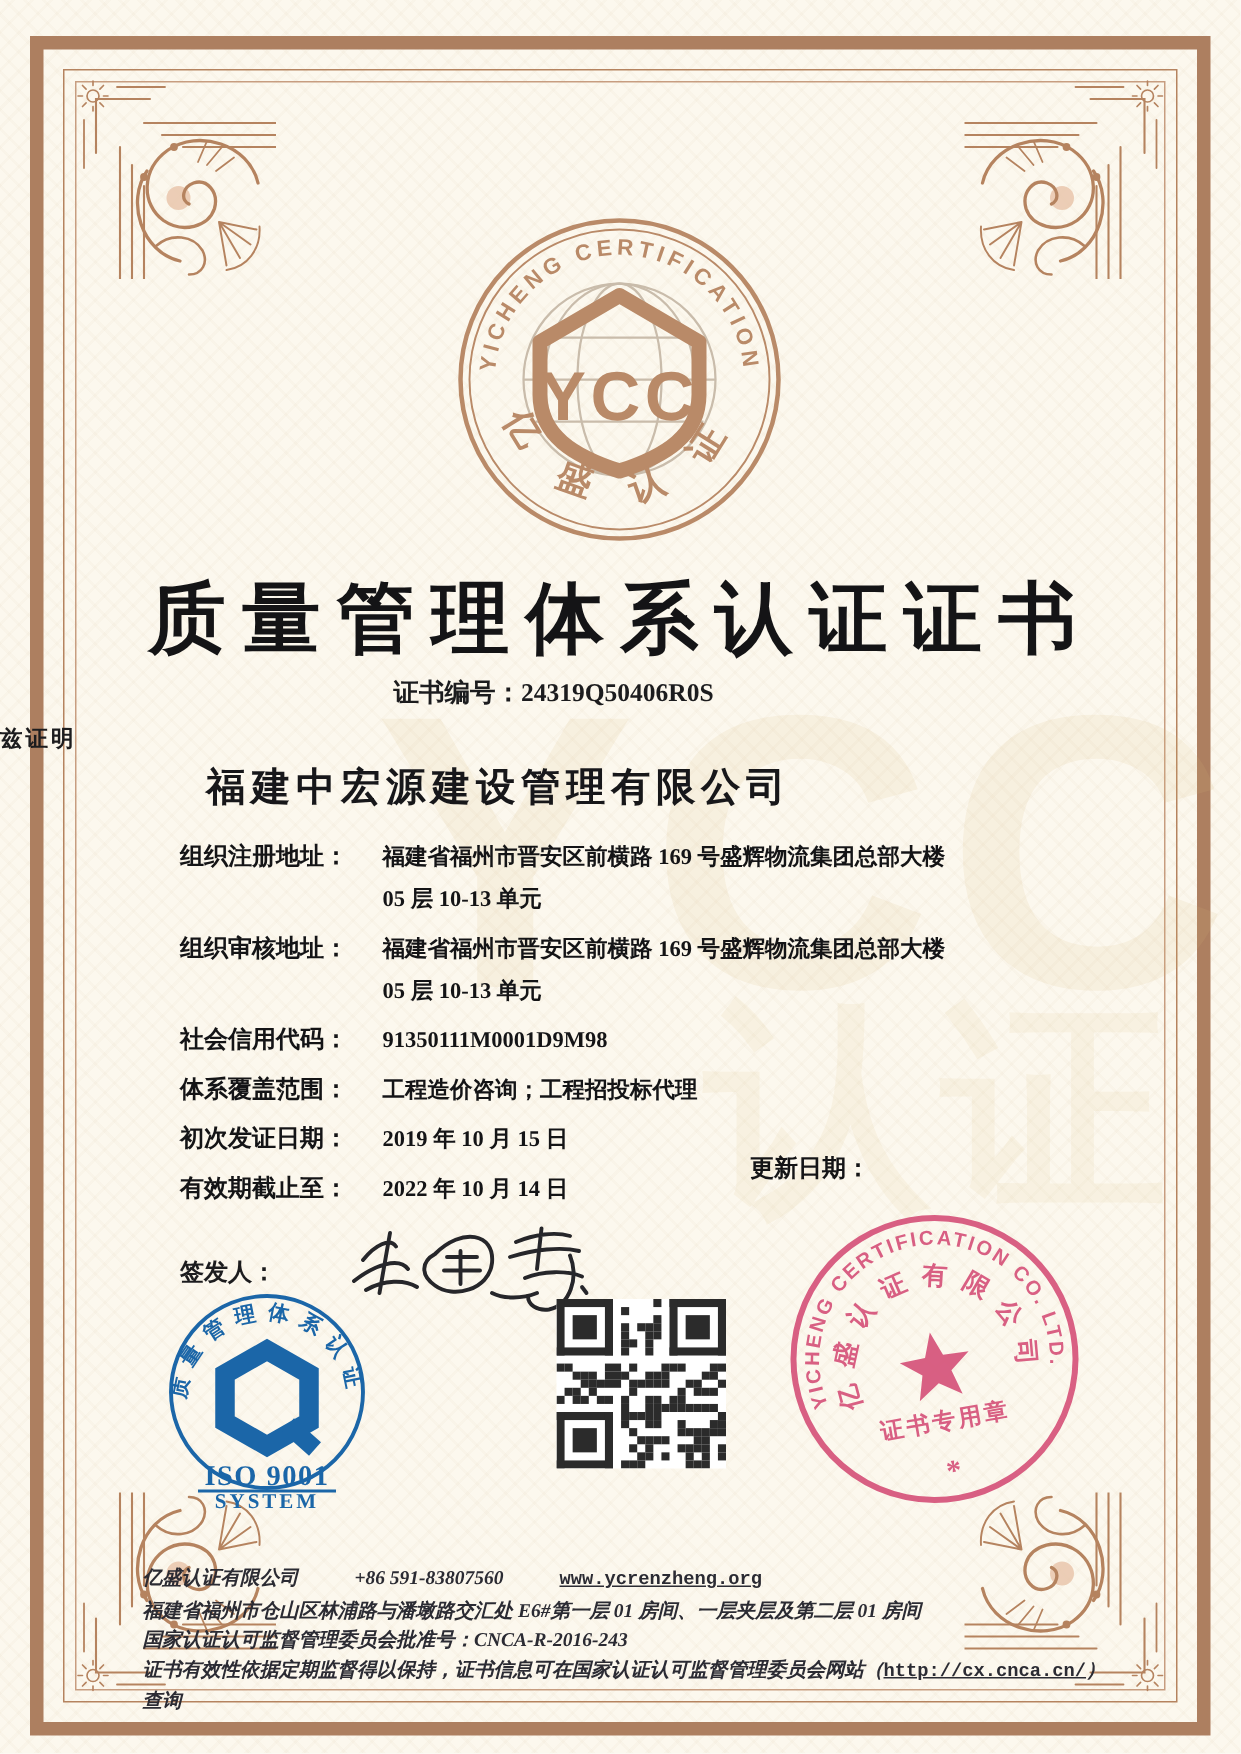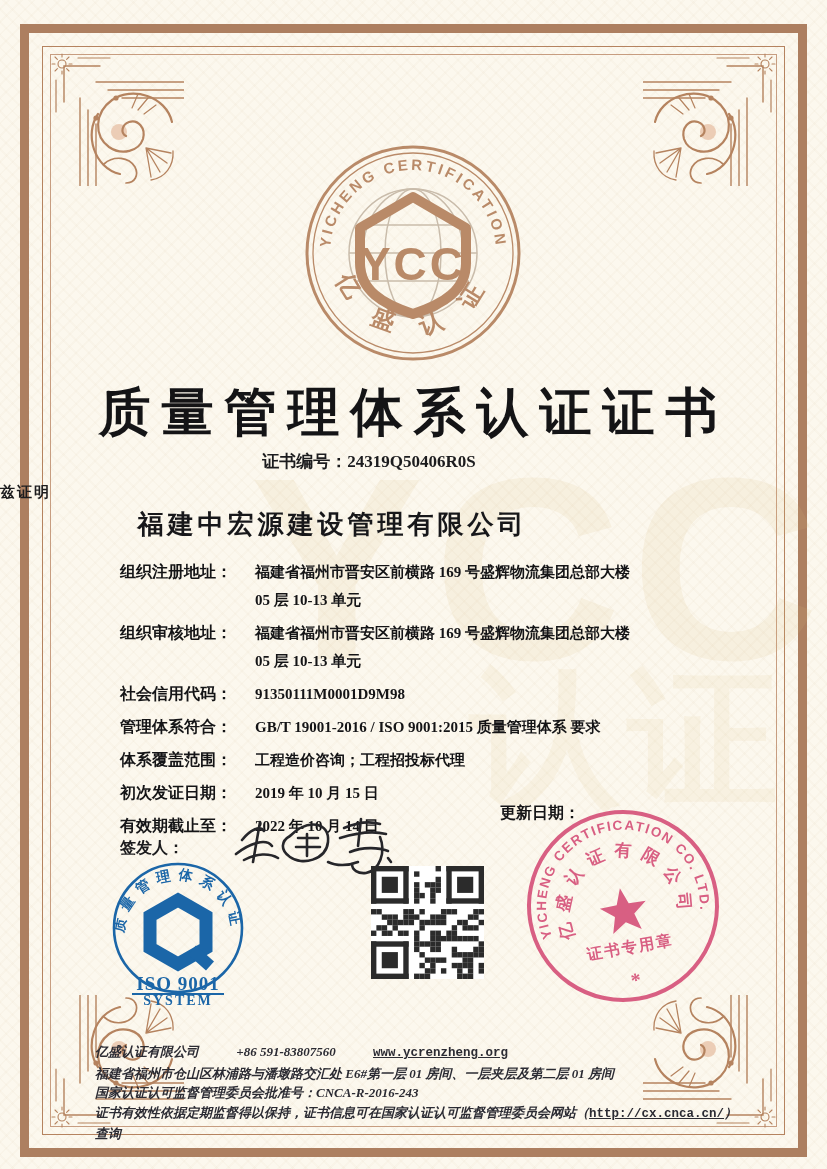--- a/index.html
+++ b/index.html
@@ -140,24 +140,20 @@
       <div class="lab">组织注册地址：</div>
       <div class="val">福建省福州市晋安区前横路 169 号盛辉物流集团总部大楼 05 层 10-13 单元</div>
     </div>
     <div class="row">
       <div class="lab">组织审核地址：</div>
       <div class="val">福建省福州市晋安区前横路 169 号盛辉物流集团总部大楼 05 层 10-13 单元</div>
     </div>
     <div class="row">
       <div class="lab">社会信用代码：</div>
       <div class="val">91350111M0001D9M98</div>
-    </div>
-    <div class="row">
-      <div class="lab">管理体系符合：</div>
-      <div class="val">GB/T 19001-2016 / ISO 9001:2015 质量管理体系  要求</div>
     </div>
     <div class="row">
       <div class="lab">体系覆盖范围：</div>
       <div class="val">工程造价咨询；工程招投标代理</div>
     </div>
     <div class="row">
       <div class="lab">初次发证日期：</div>
       <div class="val">
         <span>2019 年 10 月 15 日</span>
         <span class="lab2">更新日期：</span>

